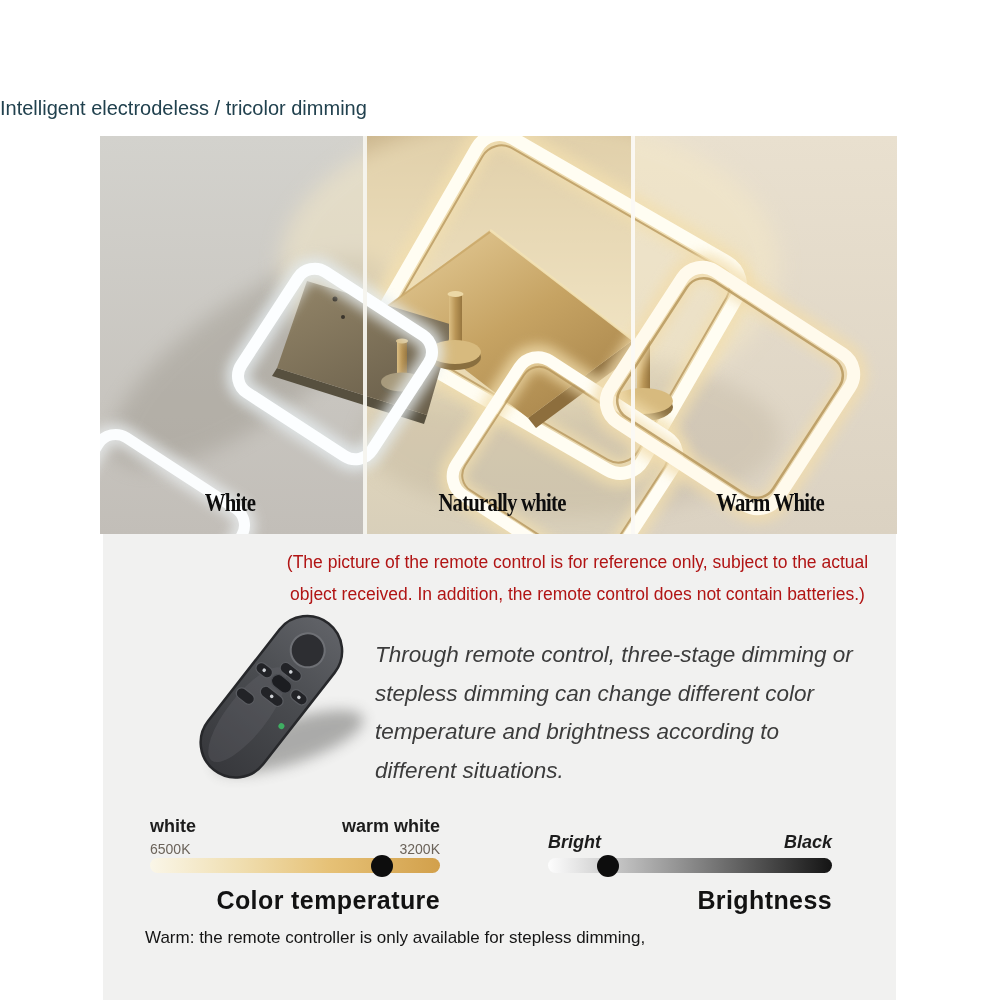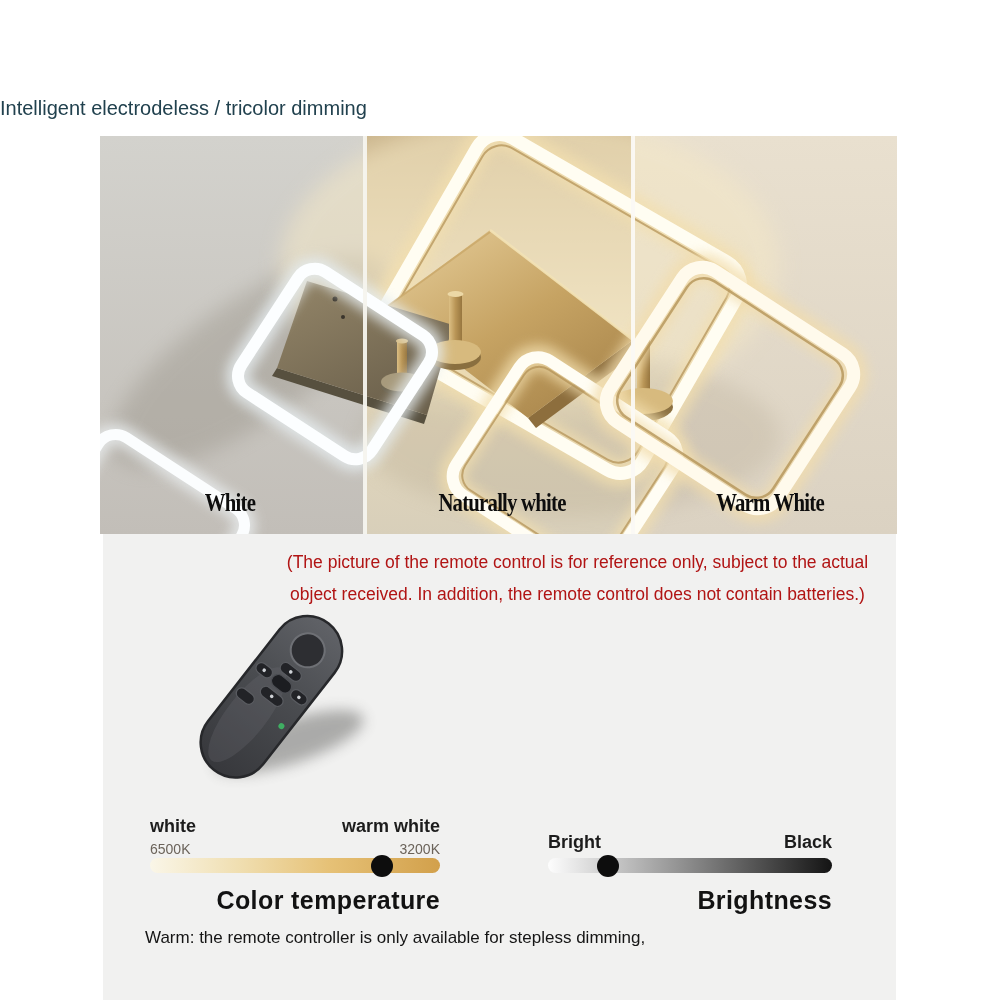--- a/index.html
+++ b/index.html
@@ -32,21 +32,21 @@
   .disclaimer div{white-space:nowrap;}
   .remote{position:absolute;left:74px;top:76px;width:200px;height:180px;}
   .desc{position:absolute;left:272px;top:102px;width:530px;font-size:22.5px;font-style:italic;
         color:var(--italic-color);line-height:38.5px;}
   .desc div{white-space:nowrap;}
   .slider-group{position:absolute;top:282px;height:100px;}
   #temp-group{left:47px;width:290px;}
   #bright-group{left:445px;width:284px;}
   .lbl-row,.kelvin-row{position:absolute;left:0;right:0;display:flex;justify-content:space-between;}
   .lbl-row{top:0;font-weight:bold;font-size:18px;color:var(--label-color);}
-  #bright-group .lbl-row{top:16px;}
+  #bright-group .lbl-row{top:16px;font-style:italic;}
   .kelvin-row{top:25px;font-size:14px;color:var(--kelvin-color);}
   .bar{position:absolute;left:0;right:0;top:42px;height:15px;border-radius:8px;}
   #temp-bar{background:linear-gradient(to right,var(--temp-grad-start) 0%,#f0dfb2 30%,var(--temp-grad-mid) 62%,var(--temp-grad-end) 100%);}
   #bright-bar{background:linear-gradient(to right,var(--bright-grad-start) 0%,#8a8a8a 50%,var(--bright-grad-end) 100%);}
   .knob{position:absolute;top:38.5px;width:22px;height:22px;border-radius:50%;background:var(--knob-color);}
   .caption{position:absolute;left:0;right:0;top:70px;text-align:right;font-weight:bold;
            font-size:25px;color:var(--caption-color);letter-spacing:0.4px;}
   .note-line{position:absolute;left:42px;font-size:17px;color:var(--note-color);white-space:nowrap;}
   #note1{top:394px;} #note2{top:426px;}
 </style>
@@ -214,20 +214,26 @@
           <rect x="-31" y="11" width="20" height="11" rx="5.5" fill="#222327" stroke="#5a5c61" stroke-width="1.2"></rect>
           <circle cx="0" cy="-30.5" r="1.8" fill="#cfd2d6"></circle>
           <circle cx="-22" cy="-15.5" r="1.8" fill="#cfd2d6"></circle>
           <circle cx="22" cy="-15.5" r="1.8" fill="#cfd2d6"></circle>
           <circle cx="0" cy="0.5" r="1.8" fill="#cfd2d6"></circle>
           <circle cx="26" cy="18" r="3" fill="#3fae62"></circle>
         </g>
       </svg>
     </div>
 
+    <div class="desc">
+      <div>Through remote control, three-stage dimming or</div>
+      <div>stepless dimming can change different color</div>
+      <div>temperature and brightness according to</div>
+      <div>different situations.</div>
+    </div>
 
     <div class="slider-group" id="temp-group">
       <div class="lbl-row">
         <span>white</span>
         <span>warm white</span>
       </div>
       <div class="kelvin-row">
         <span>6500K</span>
         <span>3200K</span>
       </div>

